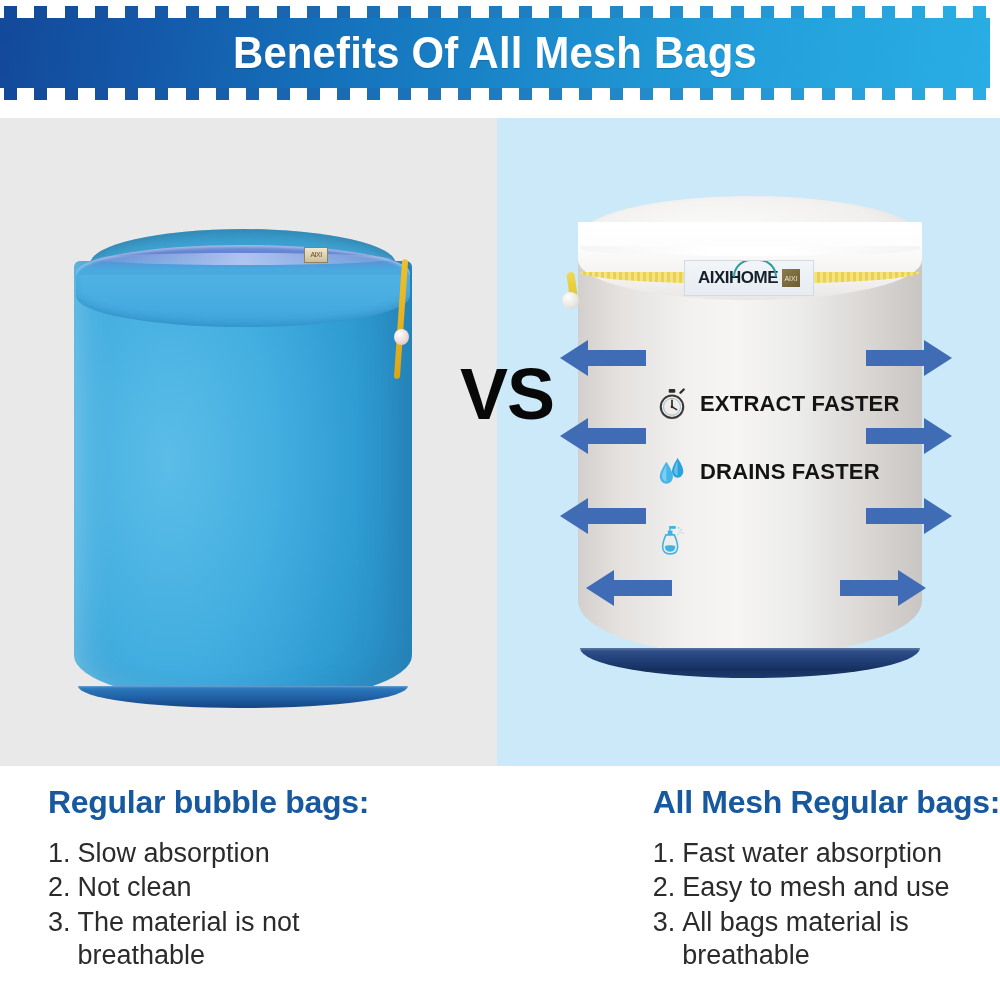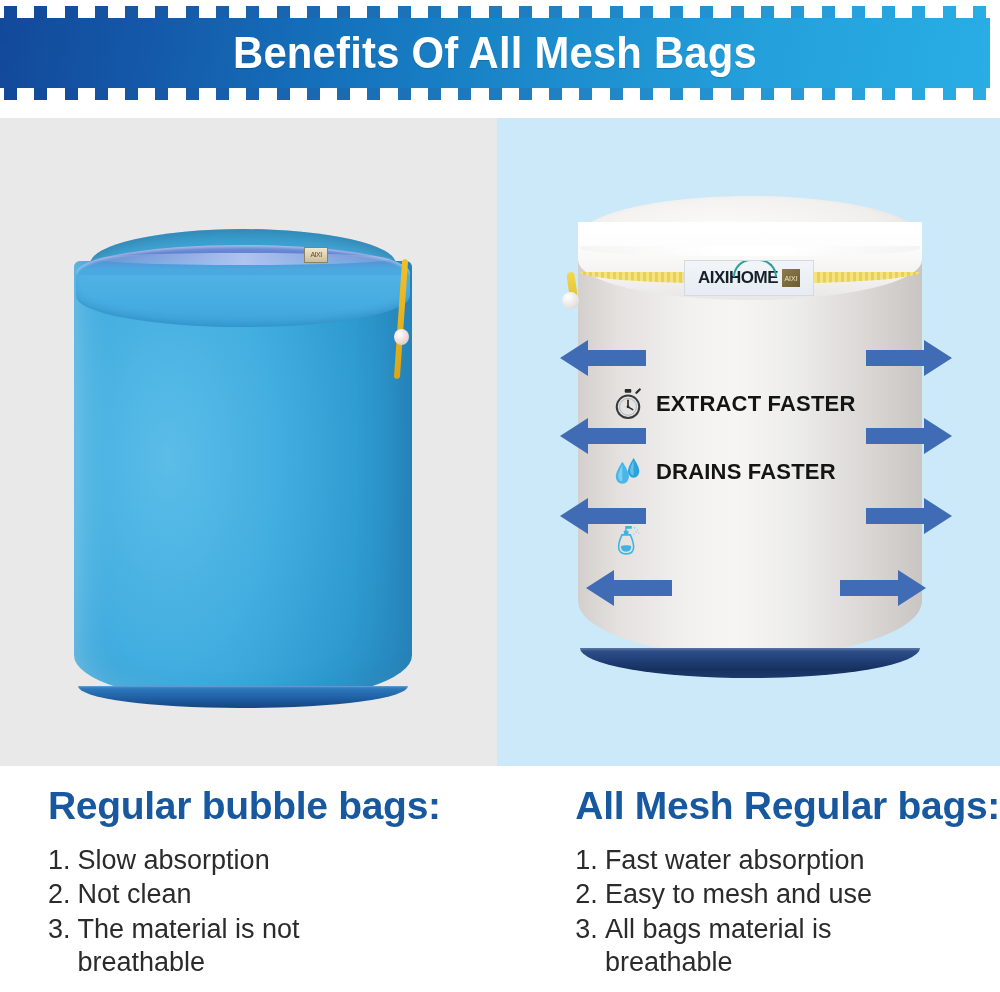--- a/index.html
+++ b/index.html
@@ -367,21 +367,21 @@
     color: #efe6c8;
     display: flex;
     align-items: center;
     justify-content: center;
     overflow: hidden;
   }
 
   
   .feature-list {
     position: absolute;
-    left: 612px;
+    left: 656px;
     top: 264px;
     width: 330px;
     z-index: 8;
   }
   .feature-row {
     display: flex;
     align-items: center;
     gap: 12px;
     height: 44px;
     margin-bottom: 24px;
@@ -425,21 +425,21 @@
     height: 222px;
     display: flex;
   }
   .bcol {
     flex: 1 1 50%;
     padding-left: 48px;
     box-sizing: border-box;
   }
   .bcol.right { padding-left: 540px; margin-left: -492px; }
   .bcol-title {
-    font-size: 39px;
+    font-size: 32px;
     font-weight: bold;
     color: #17589f;
     margin: 14px 0 16px 0;
     letter-spacing: -0.3px;
     white-space: nowrap;
     font-family: "Liberation Sans", sans-serif;
   }
   .bcol-list {
     list-style: none;
     margin: 0;
@@ -550,20 +550,21 @@
     <div class="bl-rim-band"></div>
     <div class="bl-rim-hi"></div>
     <div class="bl-cuff"></div>
     <div class="bl-tag">AIXI</div>
     <div class="bl-string">
       <div class="bl-string-cord"></div>
       <div class="bl-toggle"></div>
     </div>
   </div>
 
+  <div class="vs-label">VS</div>
 
   <div class="bag-right">
     <div class="br-body"></div>
     <div class="br-bottom-shadowline"></div>
     <div class="br-bottom-rim"></div>
     <div class="br-top-ellipse"></div>
     <div class="br-collar"></div>
     <div class="br-collar-stripe"></div>
     <div class="br-drawstring"></div>
     <div class="br-toggle">

